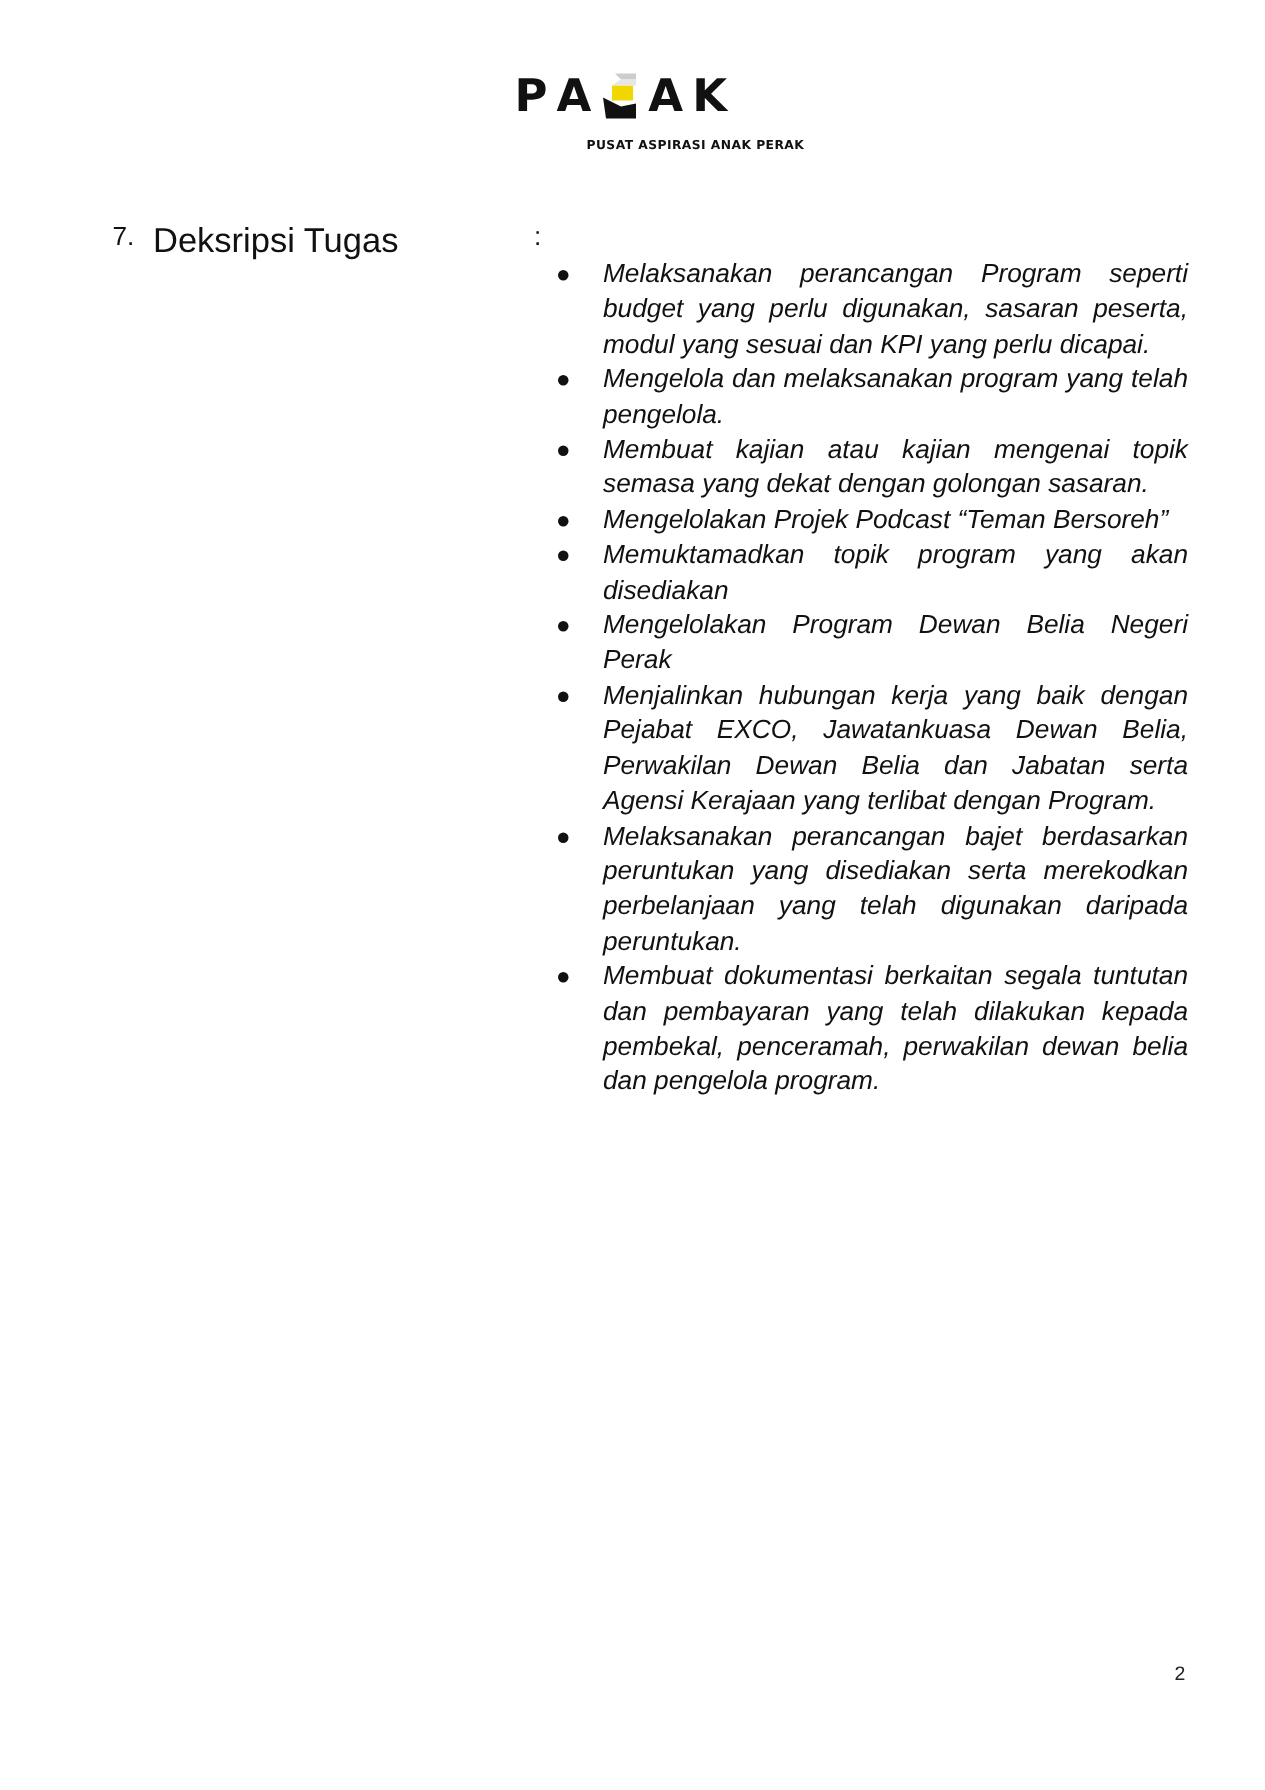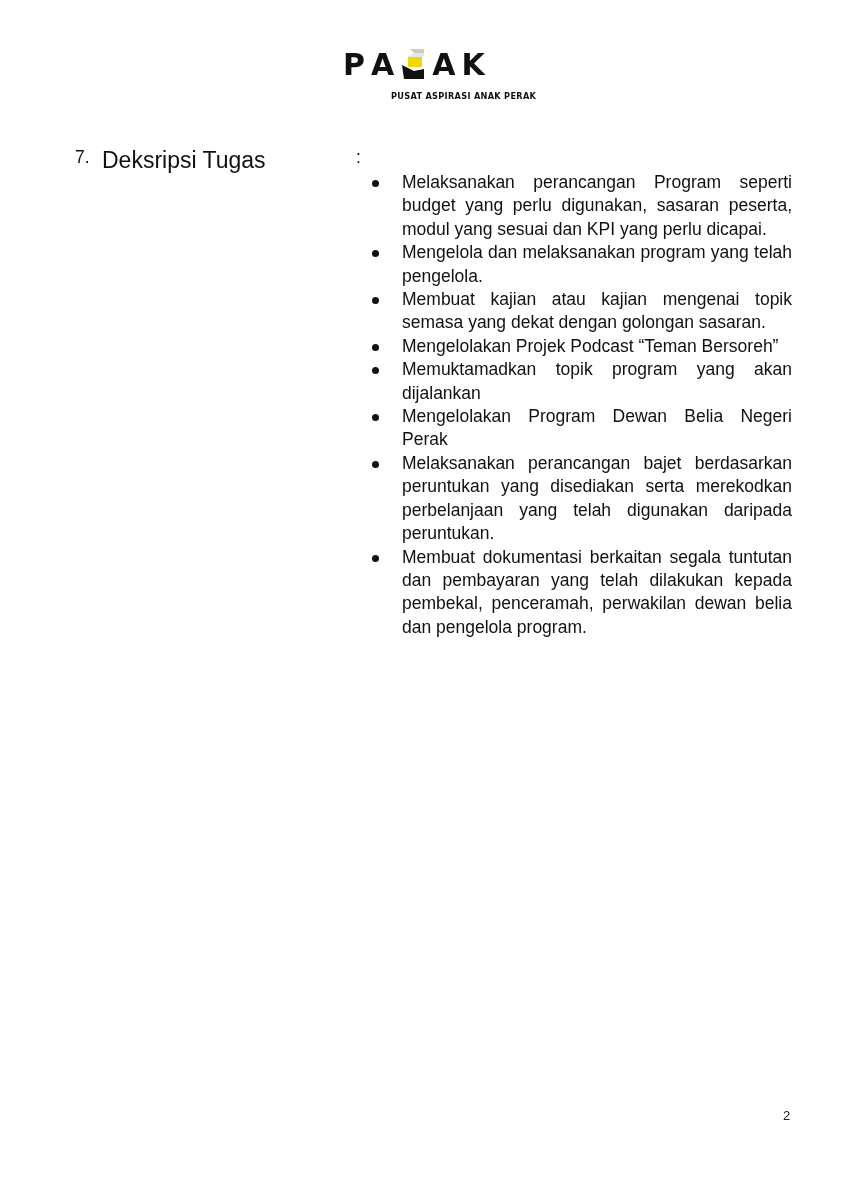--- a/index.html
+++ b/index.html
@@ -74,20 +74,21 @@
       font-size: 17.5px;
     }
     .task-list {
       position: absolute;
       left: 402px;
       top: 171px;
       width: 390px;
       margin: 0;
       padding: 0;
       list-style: none;
+      font-style: italic;
     }
     .task-item {
       position: relative;
       font-size: 17.5px;
       line-height: 23.4px;
       text-align: justify;
       margin: 0;
     }
     .bullet {
       position: absolute;
@@ -129,19 +130,20 @@
 
 <div class="section-num">7.</div>
 <div class="section-label">Deksripsi Tugas</div>
 <div class="section-colon">:</div>
 
 <ul class="task-list">
   <li class="task-item"><span class="bullet"></span><span>Melaksanakan perancangan Program seperti budget yang perlu digunakan, sasaran peserta, modul yang sesuai dan KPI yang perlu dicapai.</span></li>
   <li class="task-item"><span class="bullet"></span><span>Mengelola dan melaksanakan program yang telah pengelola.</span></li>
   <li class="task-item"><span class="bullet"></span><span>Membuat kajian atau kajian mengenai topik semasa yang dekat dengan golongan sasaran.</span></li>
   <li class="task-item"><span class="bullet"></span><span>Mengelolakan Projek Podcast “Teman Bersoreh”</span></li>
-  <li class="task-item"><span class="bullet"></span><span>Memuktamadkan topik program yang akan dijalankan</span></li>
+  <li class="task-item"><span class="bullet"></span><span>Memuktamadkan topik program yang akan disediakan</span></li>
   <li class="task-item"><span class="bullet"></span><span>Mengelolakan Program Dewan Belia Negeri Perak</span></li>
+  <li class="task-item"><span class="bullet"></span><span>Menjalinkan hubungan kerja yang baik dengan Pejabat EXCO, Jawatankuasa Dewan Belia, Perwakilan Dewan Belia dan Jabatan serta Agensi Kerajaan yang terlibat dengan Program.</span></li>
   <li class="task-item"><span class="bullet"></span><span>Melaksanakan perancangan bajet berdasarkan peruntukan yang disediakan serta merekodkan perbelanjaan yang telah digunakan daripada peruntukan.</span></li>
   <li class="task-item"><span class="bullet"></span><span>Membuat dokumentasi berkaitan segala tuntutan dan pembayaran yang telah dilakukan kepada pembekal, penceramah, perwakilan dewan belia dan pengelola program.</span></li>
 </ul>
 
 <div class="page-number">2</div>
 
 </body></html>

